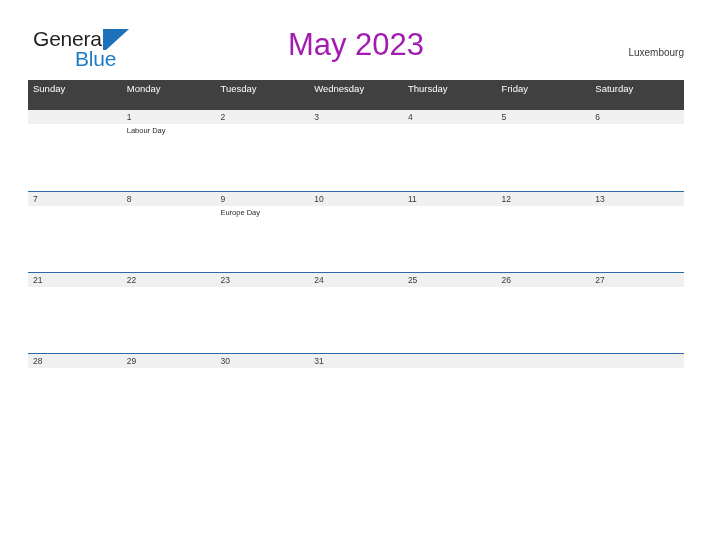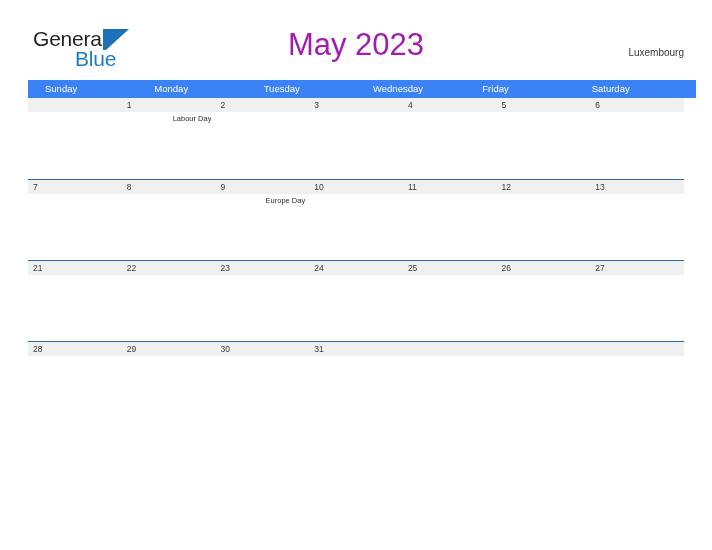--- a/index.html
+++ b/index.html
@@ -109,23 +109,22 @@
   .calendar {
     position: absolute;
     left: 28px;
     top: 80px;
     width: 656px;
   }
 
   .dow-row {
     display: flex;
     width: 656px;
-    height: 18px;
-    background: #3b82f6;
-    padding-left: 12px;
+    height: 30px;
+    background: #404040;
   }
   .dow {
     flex: 1 1 0;
     box-sizing: border-box;
     padding-left: 5px;
     font-size: 9.5px;
     line-height: 17px;
     color: #ffffff;
     white-space: nowrap;
     overflow: hidden;
@@ -162,21 +161,20 @@
     display: flex;
     width: 656px;
     height: 66px;
     background: #ffffff;
   }
   .day-events {
     flex: 1 1 0;
     box-sizing: border-box;
     padding: 2px 4px 0 5px;
     overflow: hidden;
-    text-align: right;
   }
   .event {
     font-size: 7.5px;
     line-height: 10px;
     color: #2b2b2b;
     white-space: nowrap;
     overflow: hidden;
   }
 </style>
 </head>
@@ -201,20 +199,21 @@
 
   </div>
 
   <div class="calendar">
 
     <div class="dow-row">
       <div class="dow">Sunday</div>
       <div class="dow">Monday</div>
       <div class="dow">Tuesday</div>
       <div class="dow">Wednesday</div>
+      <div class="dow">Thursday</div>
       <div class="dow">Friday</div>
       <div class="dow">Saturday</div>
     </div>
 
     <div id="weeks-container">
         <div class="week">
           <div class="week-dates">
             <div class="day-num"></div>
             <div class="day-num">1</div>
             <div class="day-num">2</div>

